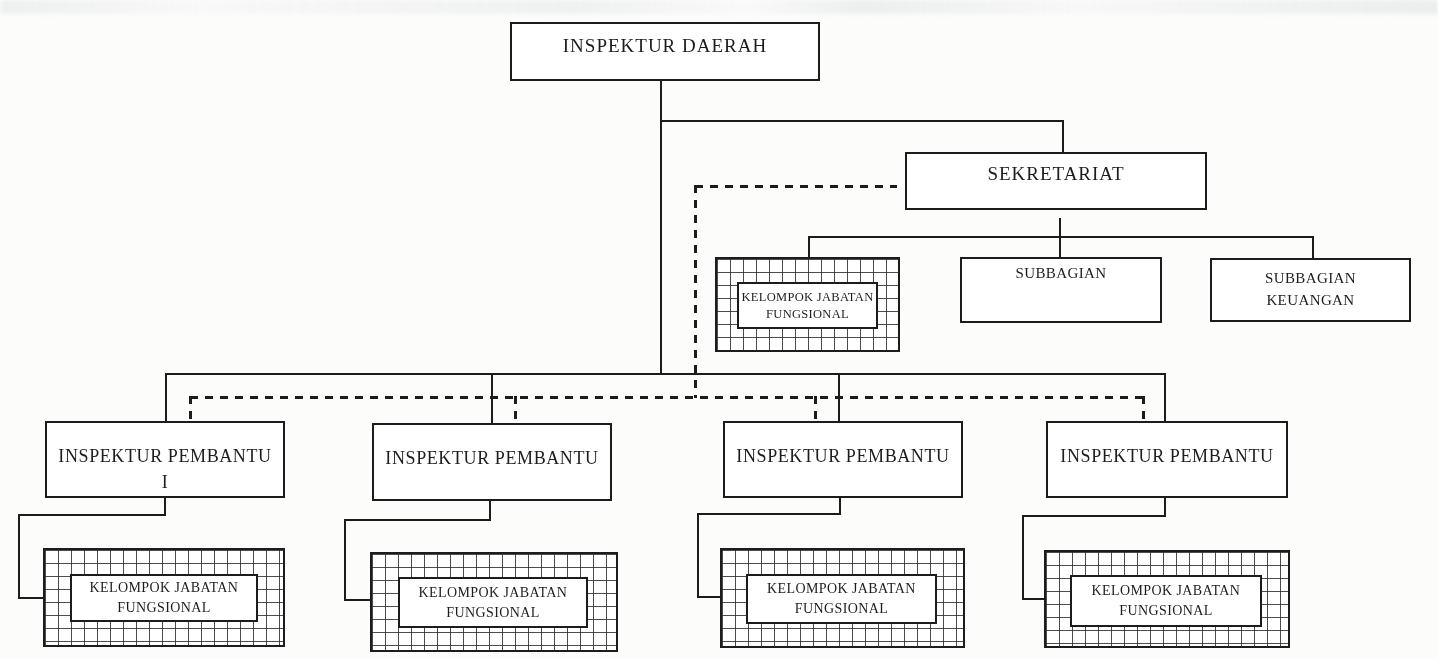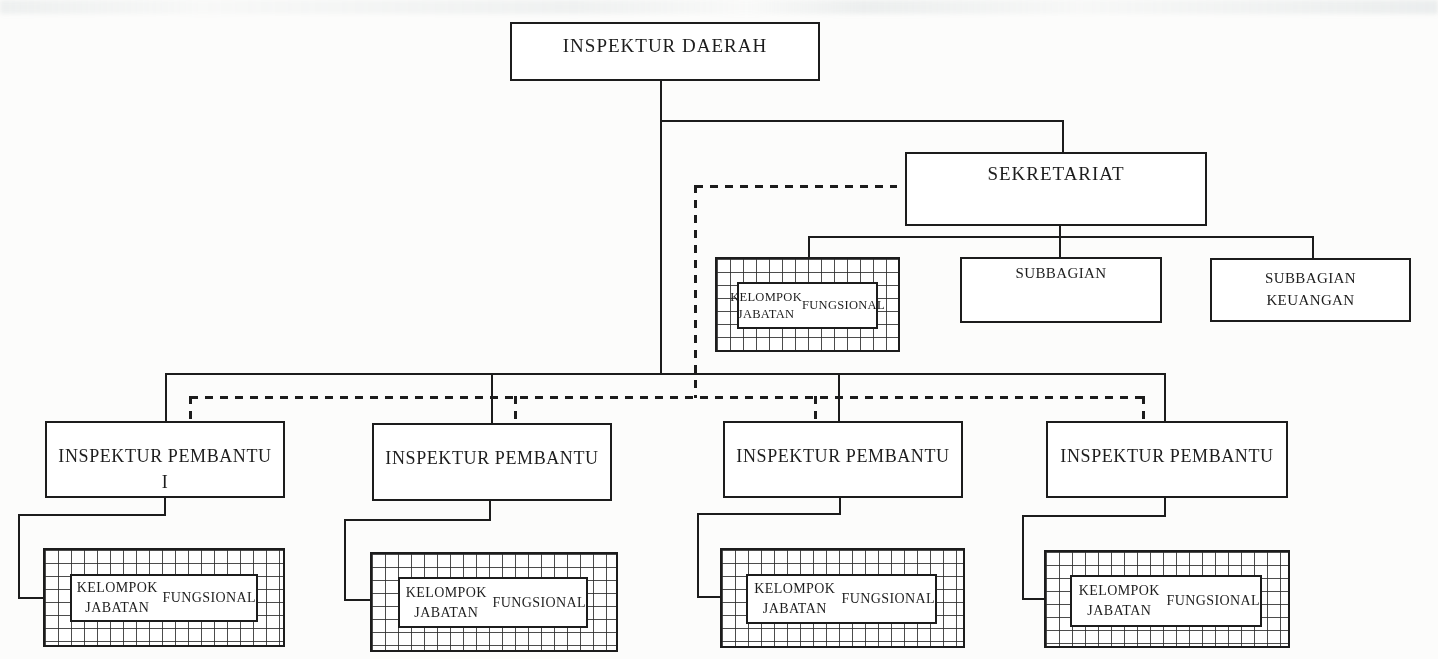--- a/index.html
+++ b/index.html
@@ -29,21 +29,21 @@
   .hatch{
     position:absolute;border:2px solid var(--line);box-sizing:border-box;
     background-color:var(--fill);
     background-image:
       linear-gradient(to right, rgba(45,45,45,.85) 1px, transparent 1px),
       linear-gradient(to bottom, rgba(45,45,45,.85) 1px, transparent 1px);
     background-size:13px 13px;
   }
   .inner-label{
     position:absolute;border:2px solid var(--line);background:var(--fill);
-    box-sizing:border-box;display:flex;flex-direction:row;
+    box-sizing:border-box;display:flex;flex-direction:column;
     align-items:center;justify-content:center;text-align:center;
   }
   .hline,.vline{position:absolute;background:var(--line);}
   .hline{height:2px;}
   .vline{width:2px;}
   .dash-h{
     position:absolute;height:3px;
     background:repeating-linear-gradient(90deg,var(--line) 0 8px,transparent 8px 15px);
   }
   .dash-v{
@@ -108,21 +108,21 @@
   <div class="dash-h" style="left:190px;top:396px;width:954px;"></div>
   <div class="dash-v" style="left:189px;top:396px;height:25px;"></div>
   <div class="dash-v" style="left:514px;top:396px;height:27px;"></div>
   <div class="dash-v" style="left:814px;top:396px;height:25px;"></div>
   <div class="dash-v" style="left:1142px;top:396px;height:25px;"></div>
 
   <div class="box pad-root" style="left:510px;top:22px;width:310px;height:59px;">
     <div class="t-lg">INSPEKTUR DAERAH</div>
   </div>
 
-  <div class="box pad-sek" style="left:905px;top:152px;width:302px;height:74px;">
+  <div class="box pad-sek" style="left:905px;top:152px;width:302px;height:58px;">
     <div class="t-lg">SEKRETARIAT</div>
   </div>
 
   <div class="hatch" style="left:715px;top:257px;width:185px;height:95px;">
     <div class="inner-label" style="left:20px;top:23px;width:141px;height:47px;">
       <span class="t-xs">KELOMPOK JABATAN</span>
       <span class="t-xs">FUNGSIONAL</span>
     </div>
   </div>
 

